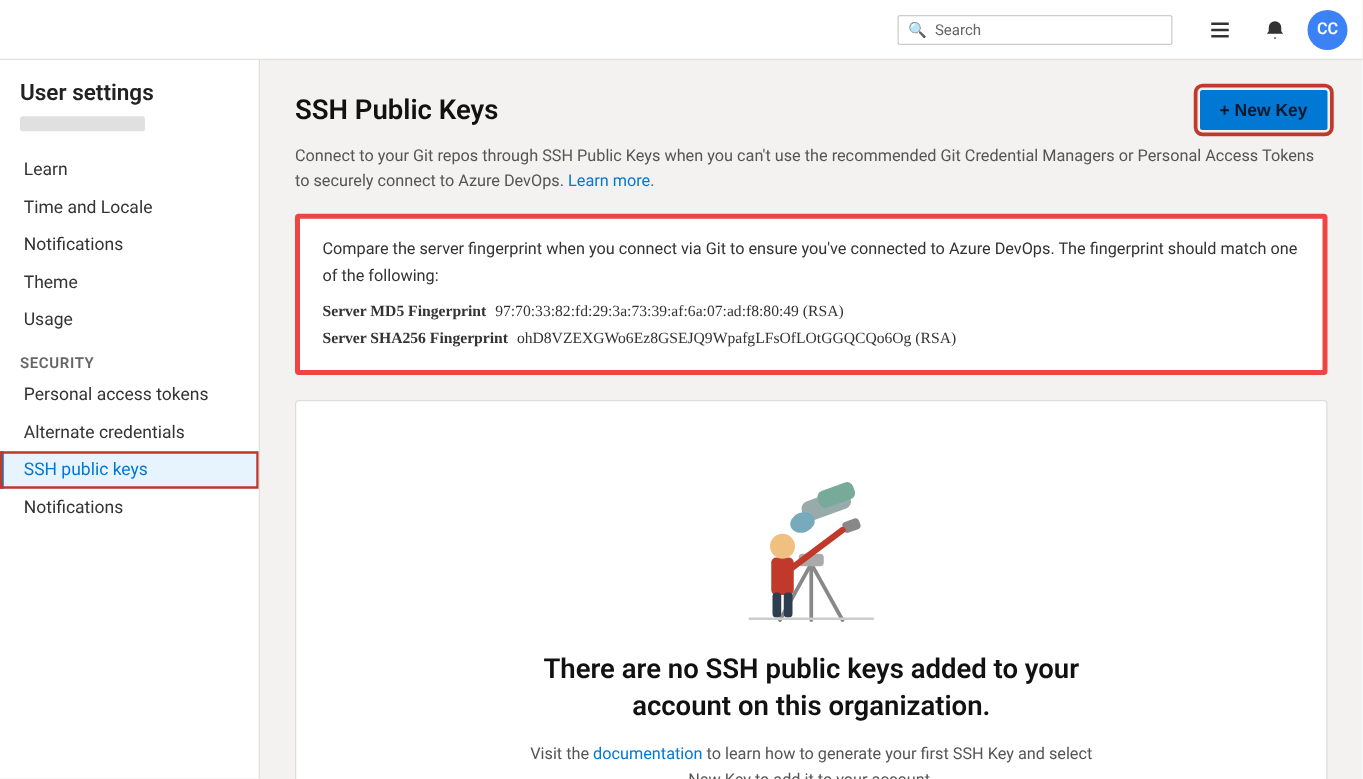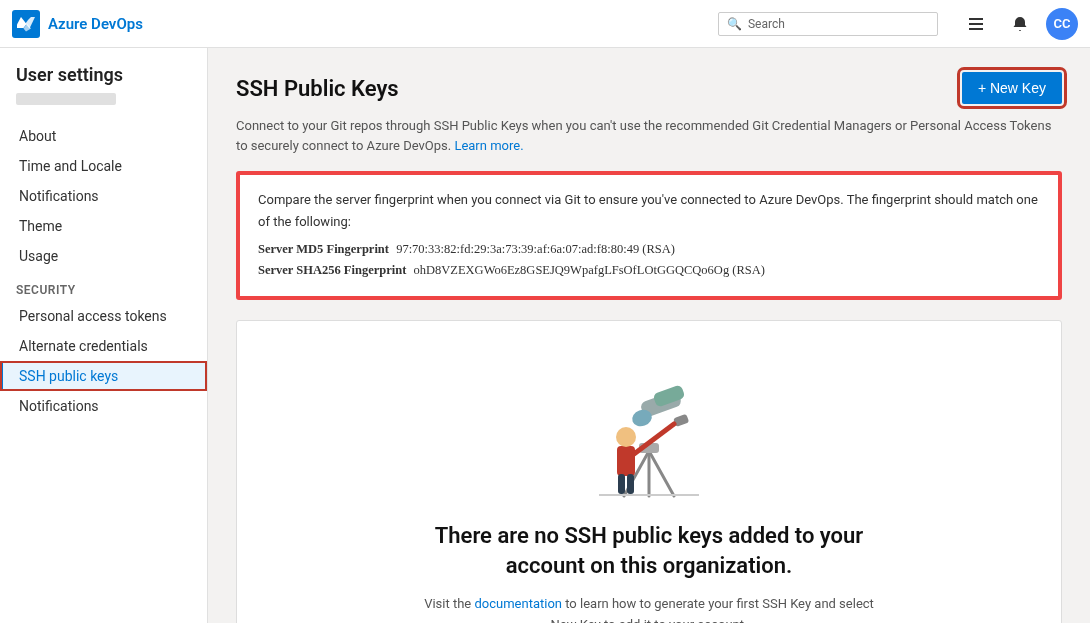--- a/index.html
+++ b/index.html
@@ -145,30 +145,30 @@
       justify-content: space-between;
       margin-bottom: 12px;
     }
     .page-title {
       font-size: 22px;
       font-weight: 600;
       color: #111;
     }
     .new-key-btn {
       background: #0078d4;
-      color: #ffffff;
+      color: #0f172a;
       border: none;
       border-radius: 2px;
       padding: 8px 16px;
       font-size: 14px;
       cursor: pointer;
       display: flex;
       align-items: center;
       gap: 6px;
-      font-weight: 400;
+      font-weight: 700;
       outline: 3px solid #c0392b;
       outline-offset: 2px;
     }
 
     .info-text {
       color: #555;
       font-size: 13px;
       margin-bottom: 16px;
       line-height: 1.5;
     }
@@ -218,30 +218,20 @@
       color: #555;
       max-width: 460px;
       line-height: 1.6;
     }
     .empty-desc a { color: #0078d4; text-decoration: none; }
   </style>
 </head>
 <body>
 
 <div class="topnav">
-  <div class="topnav-logo">
-    <div class="logo-icon">
-      <svg width="18" height="18" viewBox="0 0 18 18" fill="none">
-        <path d="M0 9.5L4 2l5.5 7-3 4H0V9.5z" fill="white"></path>
-        <path d="M18 2l-5.5 11.5-4-5 2.5-3.5L14 2h4z" fill="white" opacity="0.85"></path>
-        <path d="M6.5 13.5L9 16.5 14 13.5l-4-5-3.5 5z" fill="white" opacity="0.65"></path>
-      </svg>
-    </div>
-    <span>Azure DevOps</span>
-  </div>
   <div class="topnav-spacer"></div>
   <div class="search-box">
     <span>🔍</span>
     <span>Search</span>
   </div>
   <div class="topnav-icons">
     <div class="topnav-icon-btn">
       <svg width="16" height="16" viewBox="0 0 16 16" fill="currentColor">
         <rect x="1" y="2" width="14" height="2"></rect>
         <rect x="1" y="7" width="14" height="2"></rect>
@@ -257,21 +247,21 @@
   </div>
 </div>
 
 <div class="main-layout">
 
   <div class="sidebar">
     <div class="sidebar-title">User settings</div>
     <div class="sidebar-avatar"></div>
 
     <div class="sidebar-item">
-      <span>About</span>
+      <span>Learn</span>
     </div>
     <div class="sidebar-item">
       <span>Time and Locale</span>
     </div>
     <div class="sidebar-item">
       <span>Notifications</span>
     </div>
     <div class="sidebar-item">
       <span>Theme</span>
     </div>

